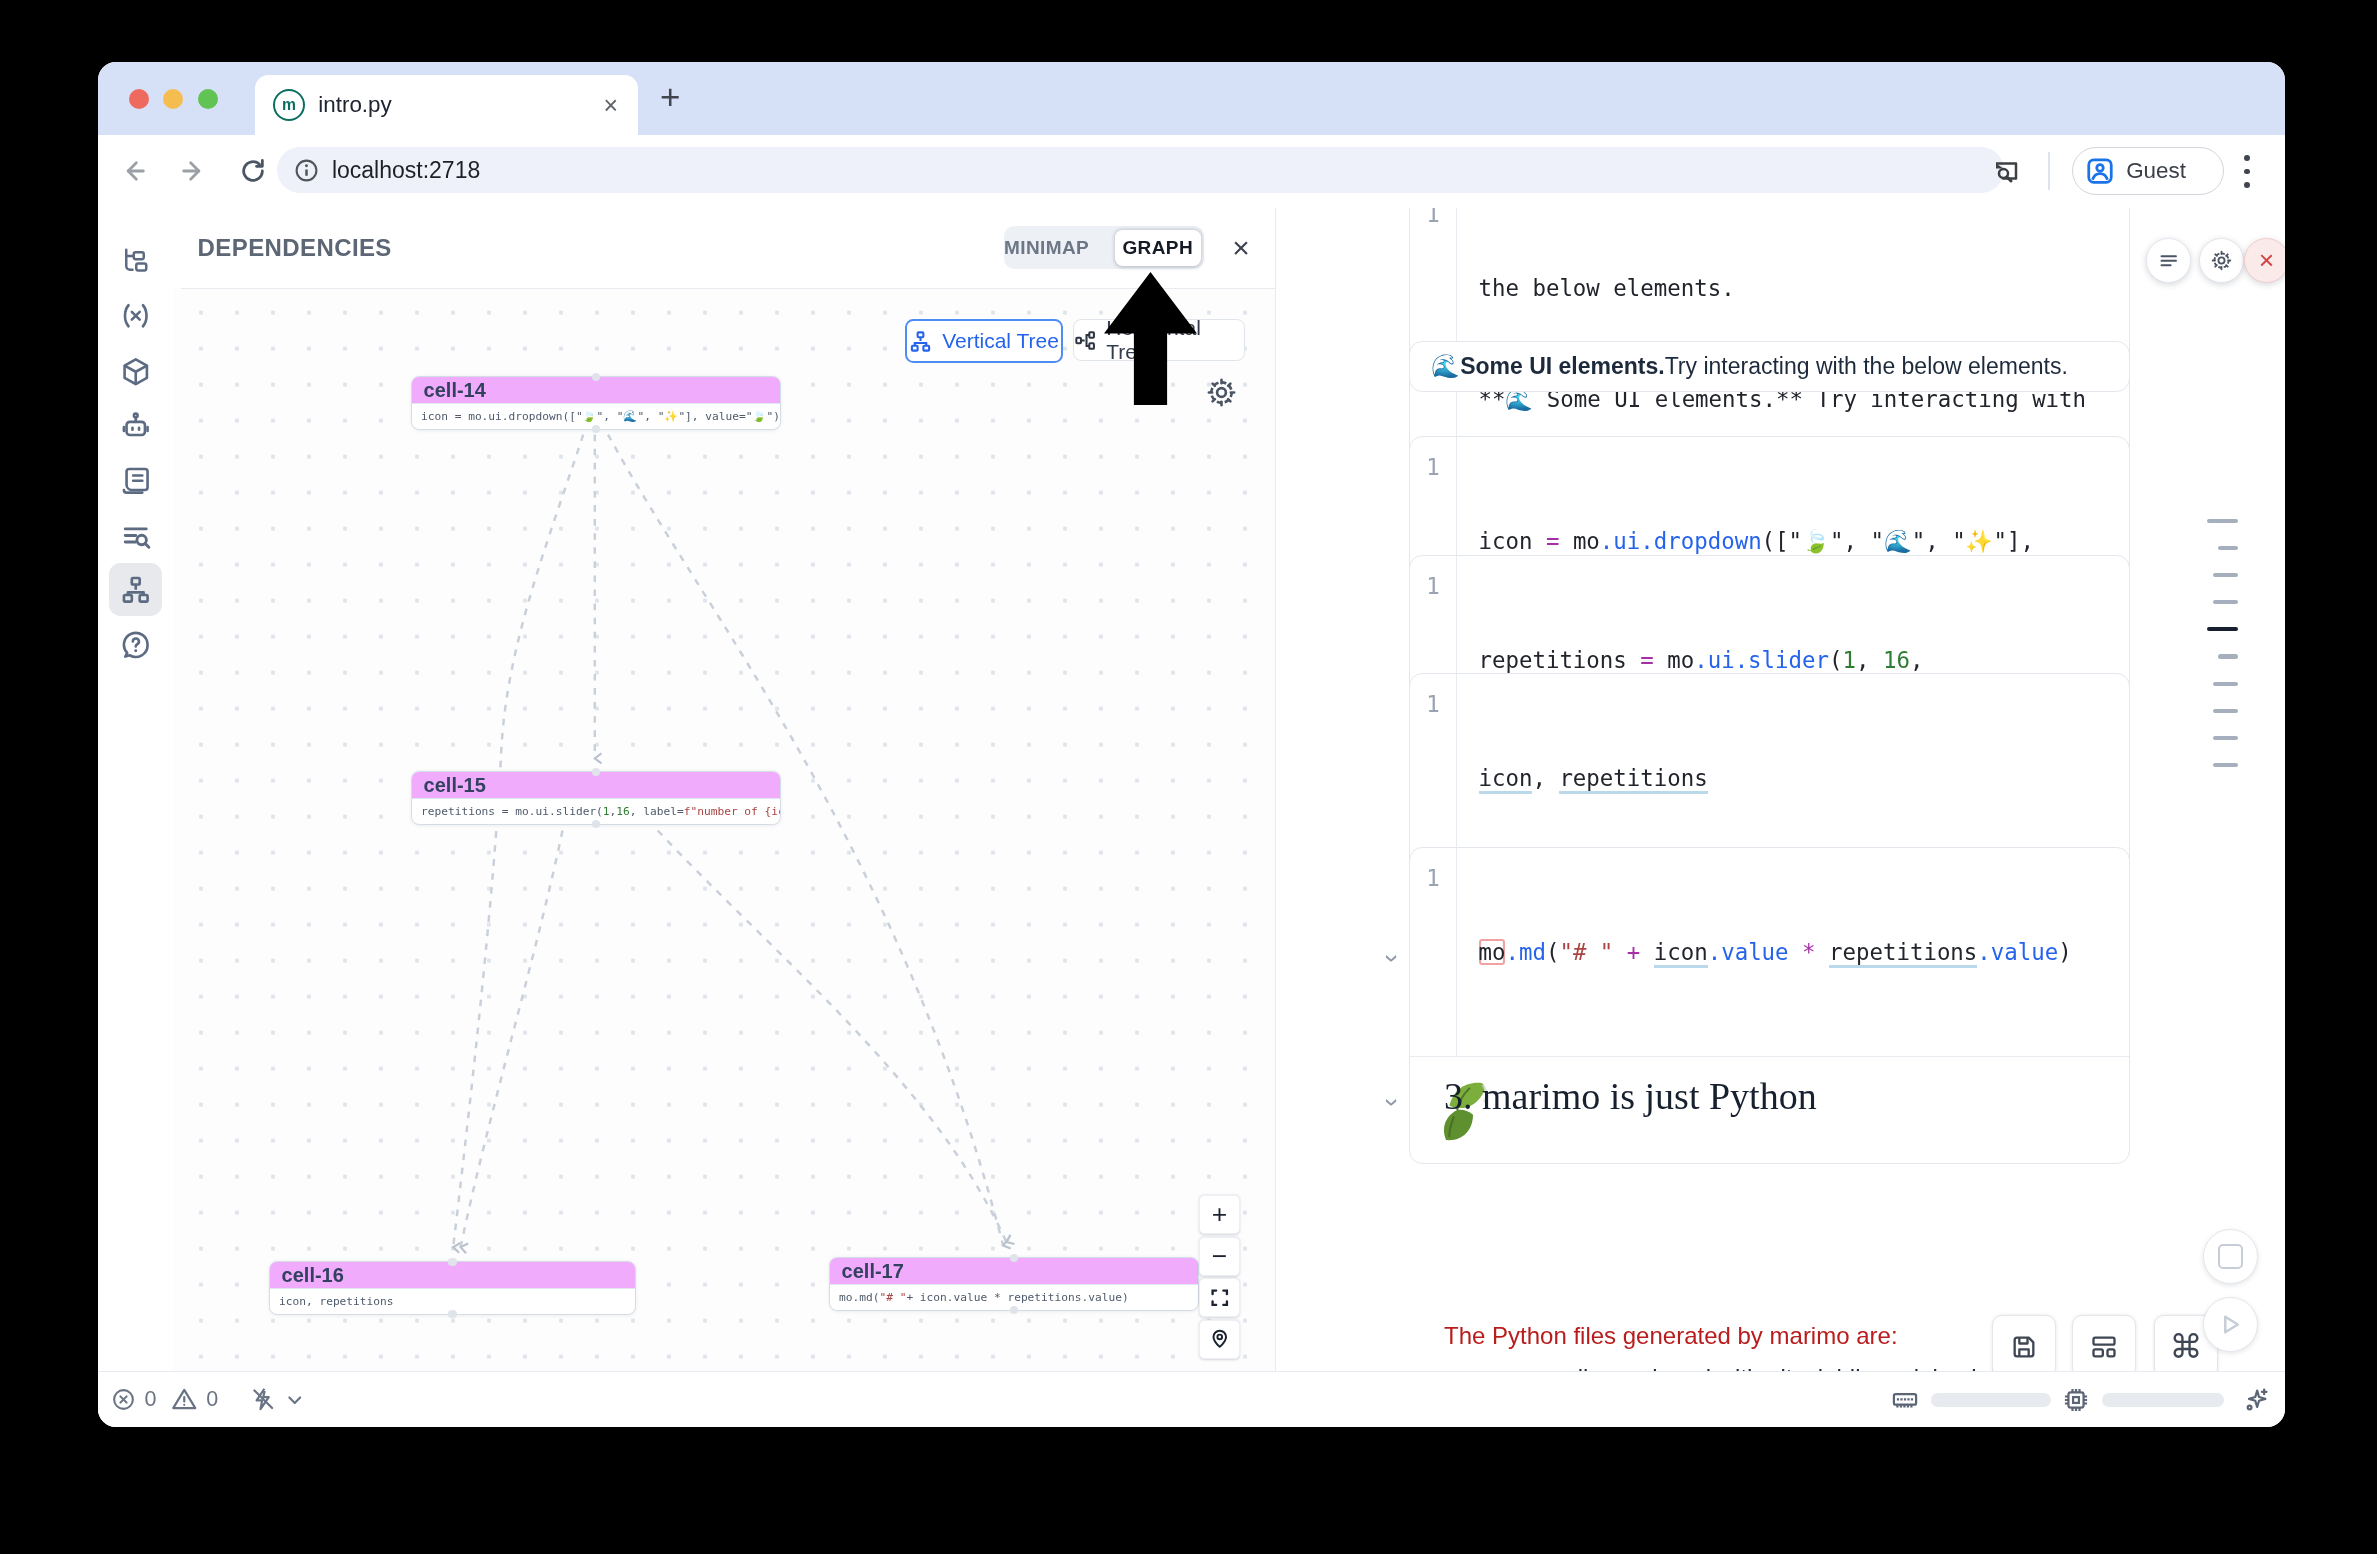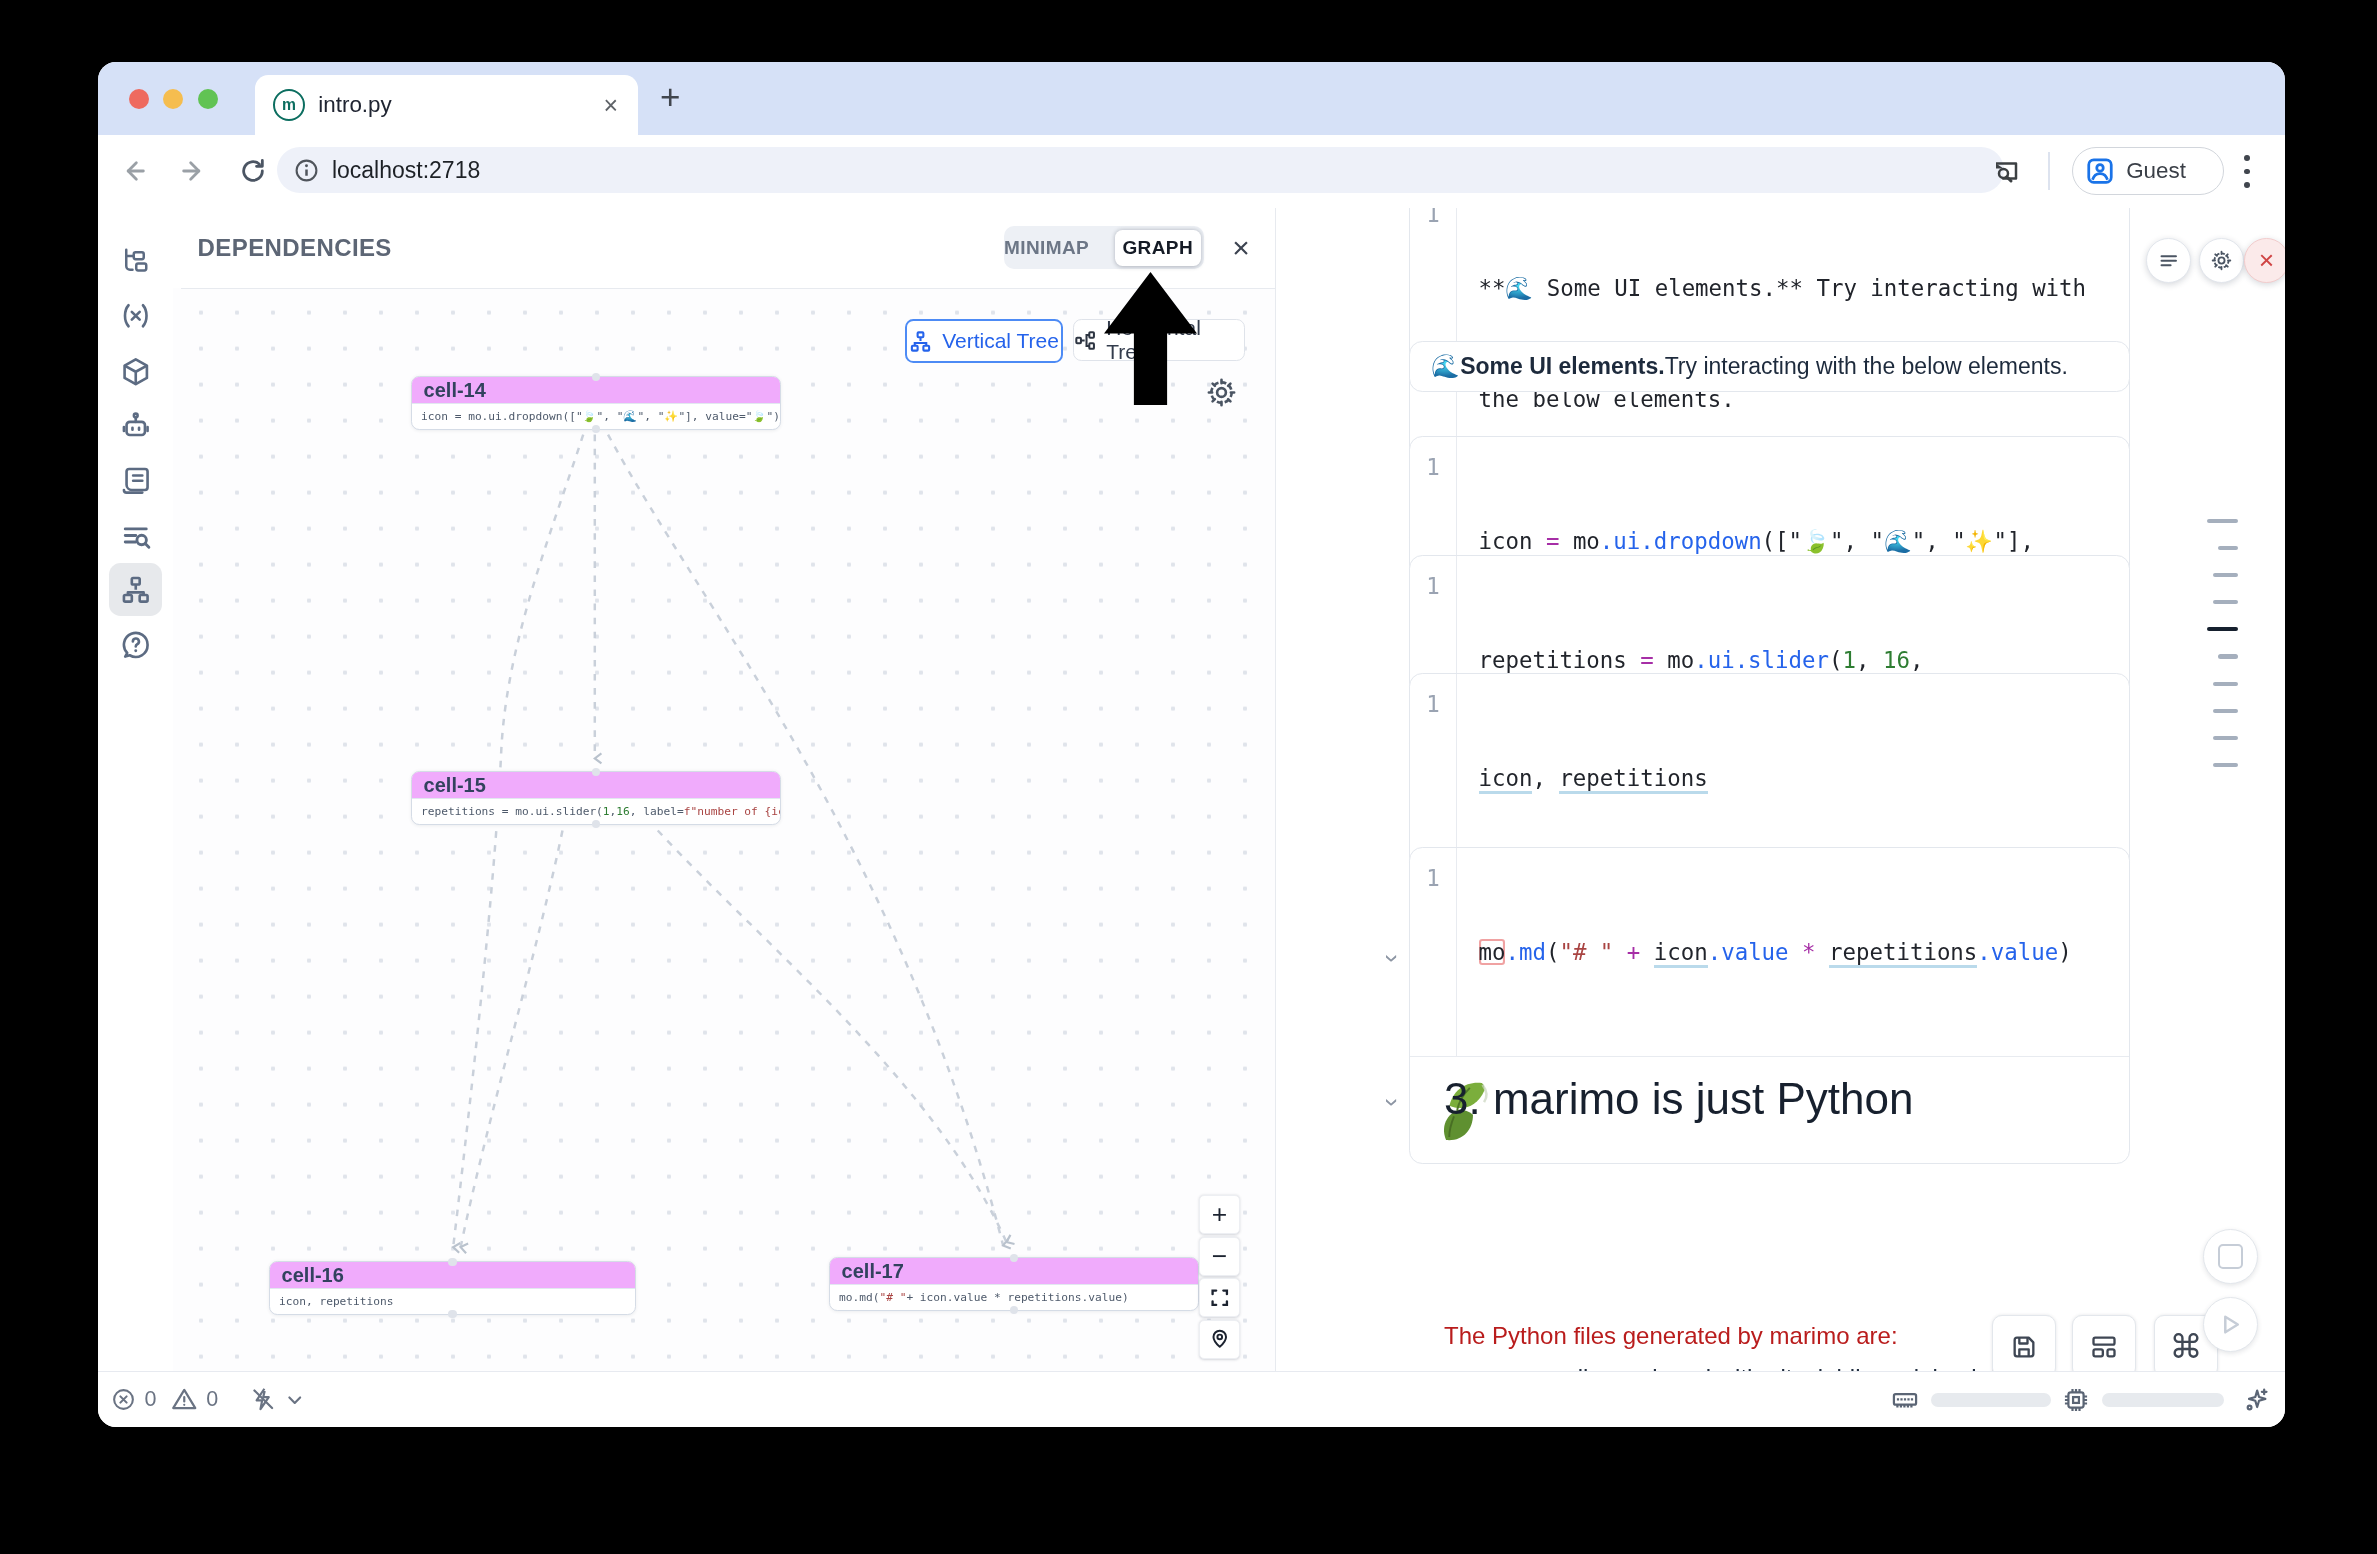--- a/index.html
+++ b/index.html
@@ -65,21 +65,21 @@
   .tk-box{color:#21242b;box-shadow:inset 0 0 0 2.1px #f0a2a2;border-radius:3.3px}
   .cfg{height:46px;border-top:1.7px solid #e8ebf0;display:flex;align-items:center;justify-content:flex-end;gap:11.6px;padding-right:88px}
   .cfg-letter{color:#2563eb;font-size:21.5px;font-family:"DejaVu Sans Mono",monospace}
   .tgl{width:25px;height:21px;border:2.5px solid #4f8df7;border-radius:7.5px}
   .cfg-info{width:21px;height:21px;border:2.5px solid #4f8df7;border-radius:50%;color:#4f8df7;font-size:14px;display:flex;align-items:center;justify-content:center;font-weight:700}
   .cfg-div{width:1.7px;height:28px;background:#d8dde4;margin:0 6.6px}
   .cfg-lang{font-size:21.5px;font-weight:700;color:#1a56c9}
   .mdout{display:flex;align-items:center;padding-left:21.5px;font-size:23px;color:#1d2a3c;height:48px}
   .outrow{height:75px;border-top:1.7px solid #e8ebf0;display:flex;align-items:center;padding-left:18px;font-family:"DejaVu Sans Mono",monospace;font-size:21.5px;color:#2a2f38;gap:5px}
   .chev{color:#8c95a3;font-size:25px;display:inline-block;transform:rotate(90deg);transform-origin:center}
-  .heading{font-family:Liberation Sans, sans-serif;font-size:44px;color:#17202e;font-weight:500}
+  .heading{font-family:Liberation Serif, serif;font-size:38px;color:#17202e;font-weight:500}
   .para{font-size:24px;line-height:42px;color:#202d3f;width:654px}
   .fab{position:absolute;width:43px;height:43px;border-radius:50%;background:#fff;border:1.7px solid #e2e6ec;box-shadow:0 1.7px 6.6px rgba(30,40,60,.18);display:flex;align-items:center;justify-content:center;color:#4b5563}
   .fab.red{background:#fbeaea;border-color:#f2cccc;color:#d04545;font-size:26.5px}
   .abtn{position:absolute;width:62px;height:61px;border:1.7px solid #e3e7ec;border-radius:10px;background:#fff;display:flex;align-items:center;justify-content:center;color:#3f4754;box-shadow:0 0.8px 3.3px rgba(30,40,60,.12)}
   .runbtn{position:absolute;width:53px;height:53px;border-radius:50%;border:1.7px solid #e3e7ec;background:#fff;box-shadow:0 1.7px 5px rgba(30,40,60,.12);display:flex;align-items:center;justify-content:center;color:#c6cdd7}
   .mm{position:absolute;left:931px;top:311px;width:31px;display:flex;flex-direction:column;align-items:flex-end}
   .mm i{display:block;height:4.1px;border-radius:2.5px;background:#a5afbd;margin-bottom:23px}
   .mm i.dk{background:#16202e}
 
   
@@ -339,22 +339,22 @@
         </div>
       </div>
     </div>
 
     <div class="notebook">
 
       <div class="card" style="top:-25px">
         <div class="ed">
           <div class="gut">1</div>
           <div class="cod">
+            <div><span class="tk-p">the below elements.</span></div>
             <div><span class="tk-p">**</span><span class="tk-e">🌊</span><span class="tk-p"> Some UI elements.** Try interacting with</span></div>
-            <div><span class="tk-p">the below elements.</span></div>
           </div>
         </div>
         <div class="cfg">
           <span class="cfg-letter">r</span>
           <span class="tgl"></span>
           <span class="cfg-letter">f</span>
           <span class="tgl"></span>
           <span class="cfg-info">i</span>
           <span class="cfg-div"></span>
           <span class="cfg-lang">markdown</span>

